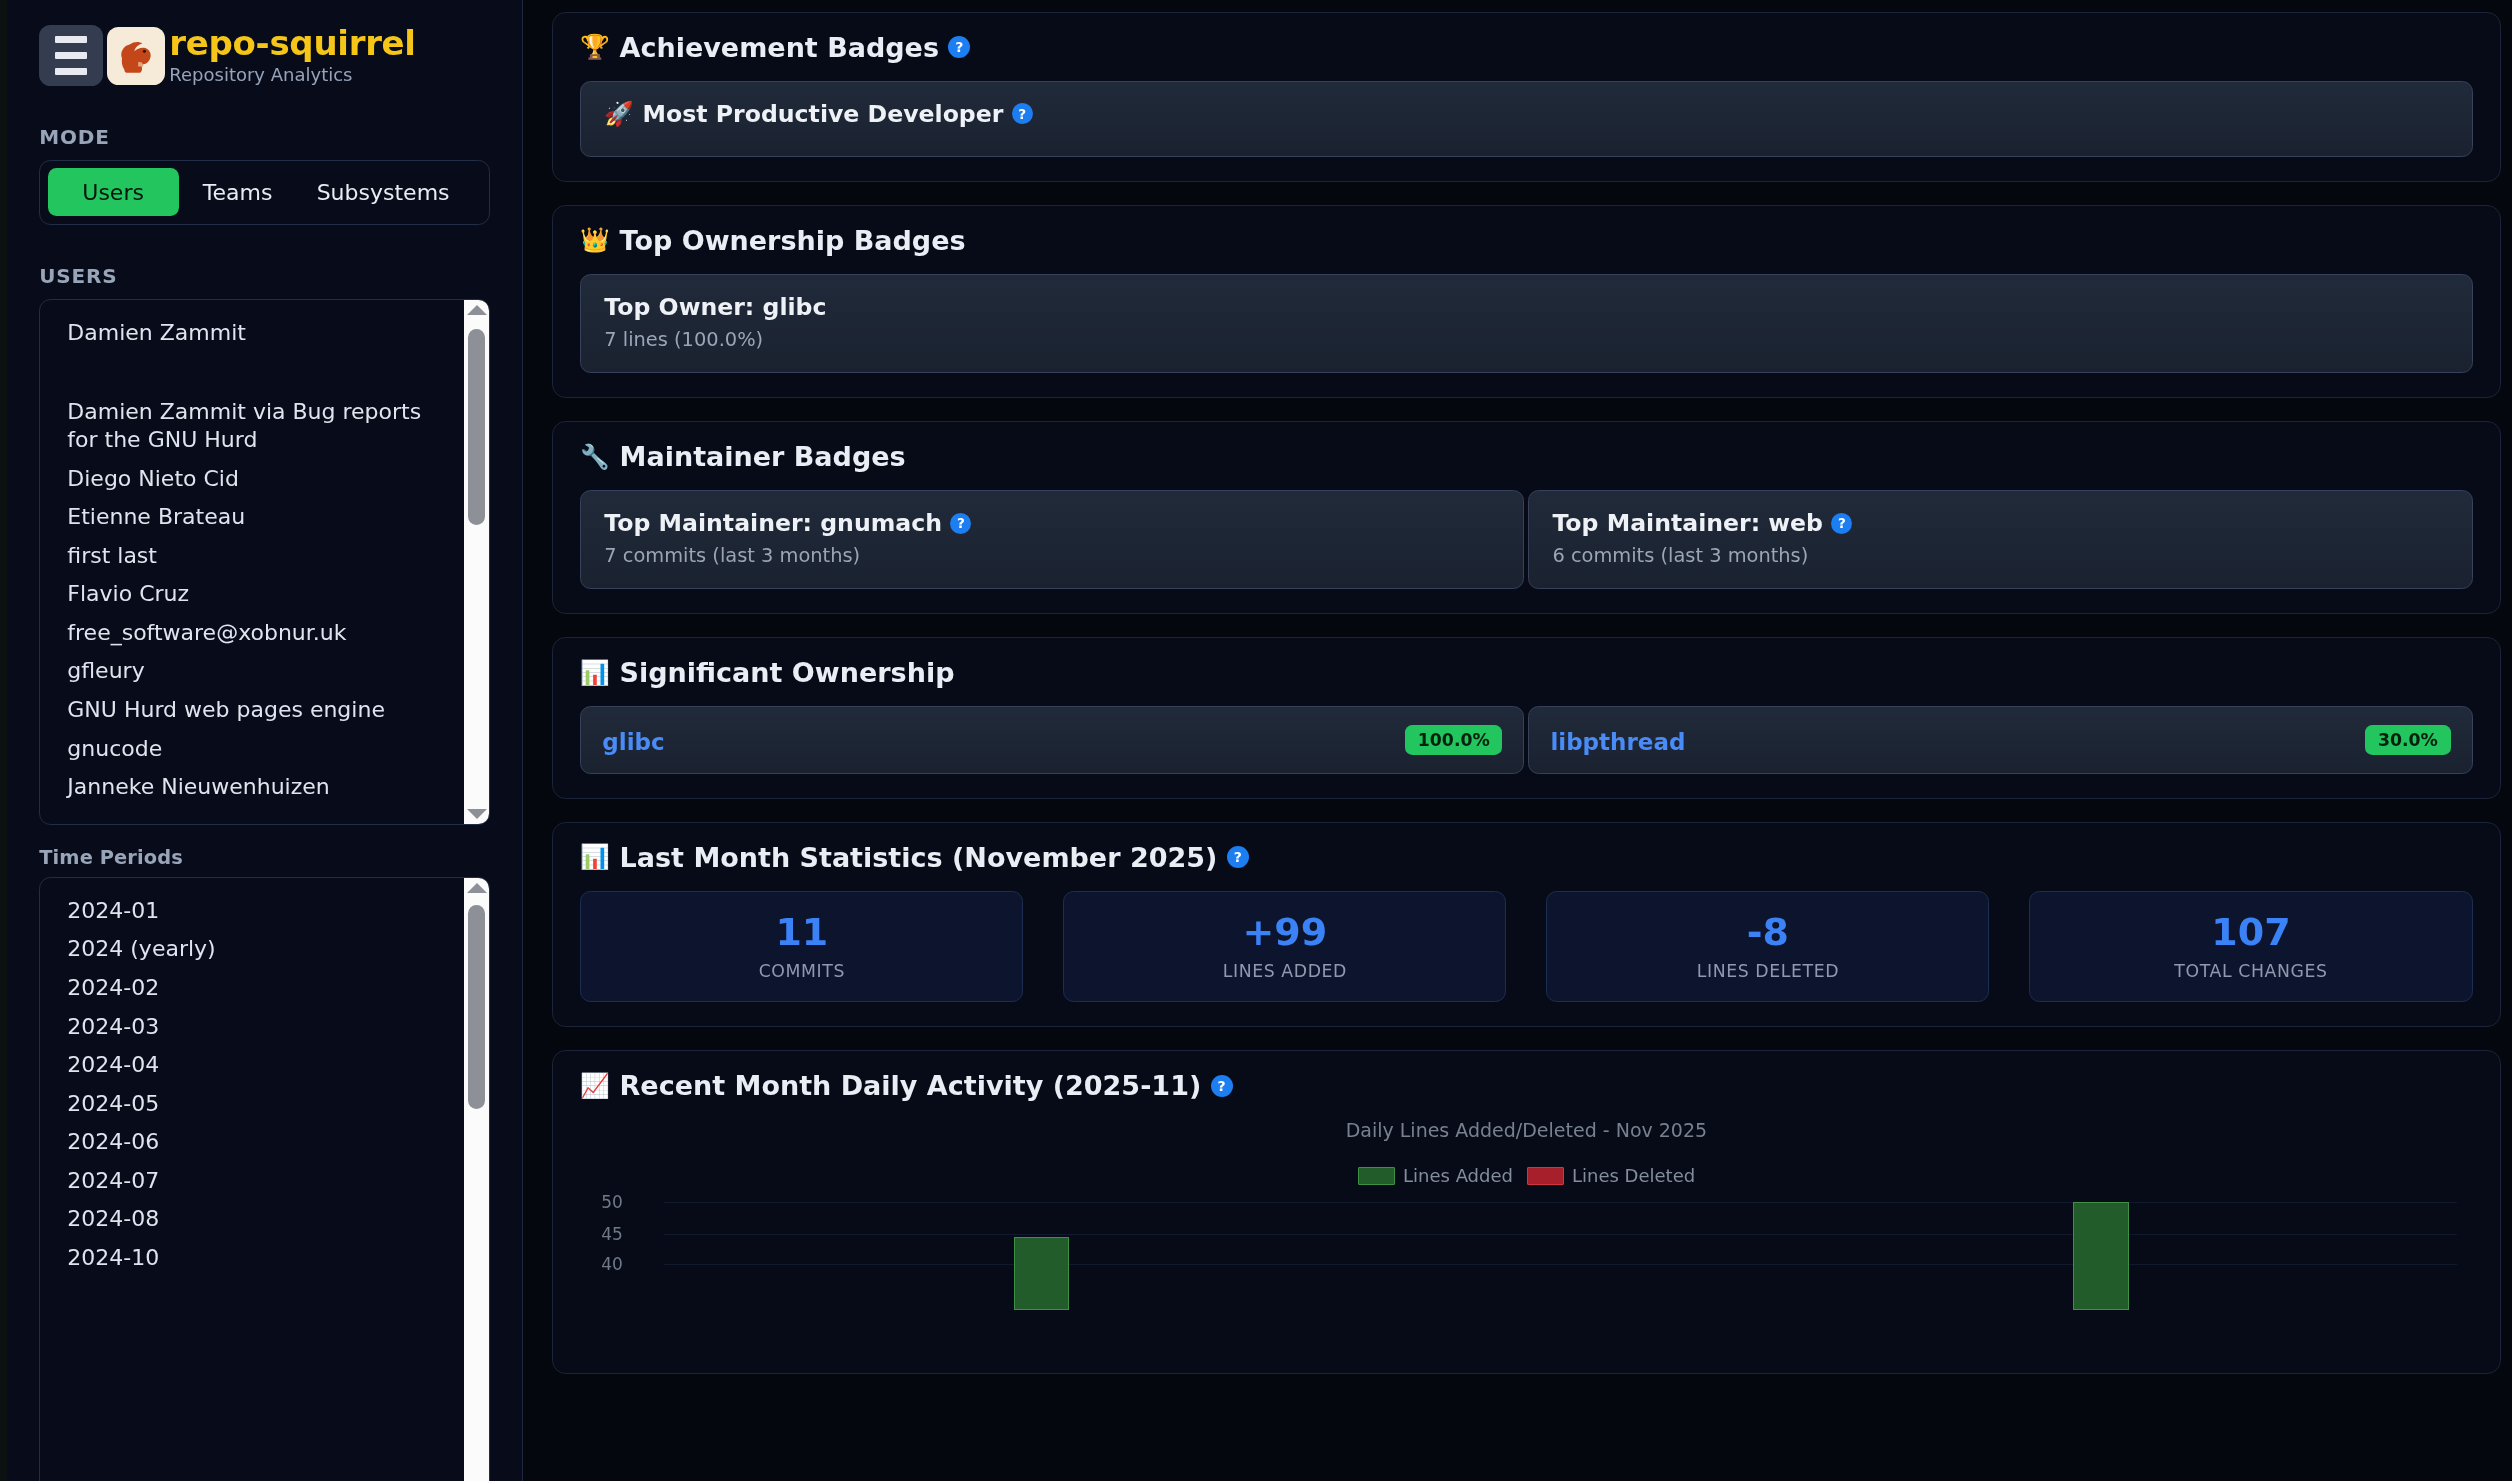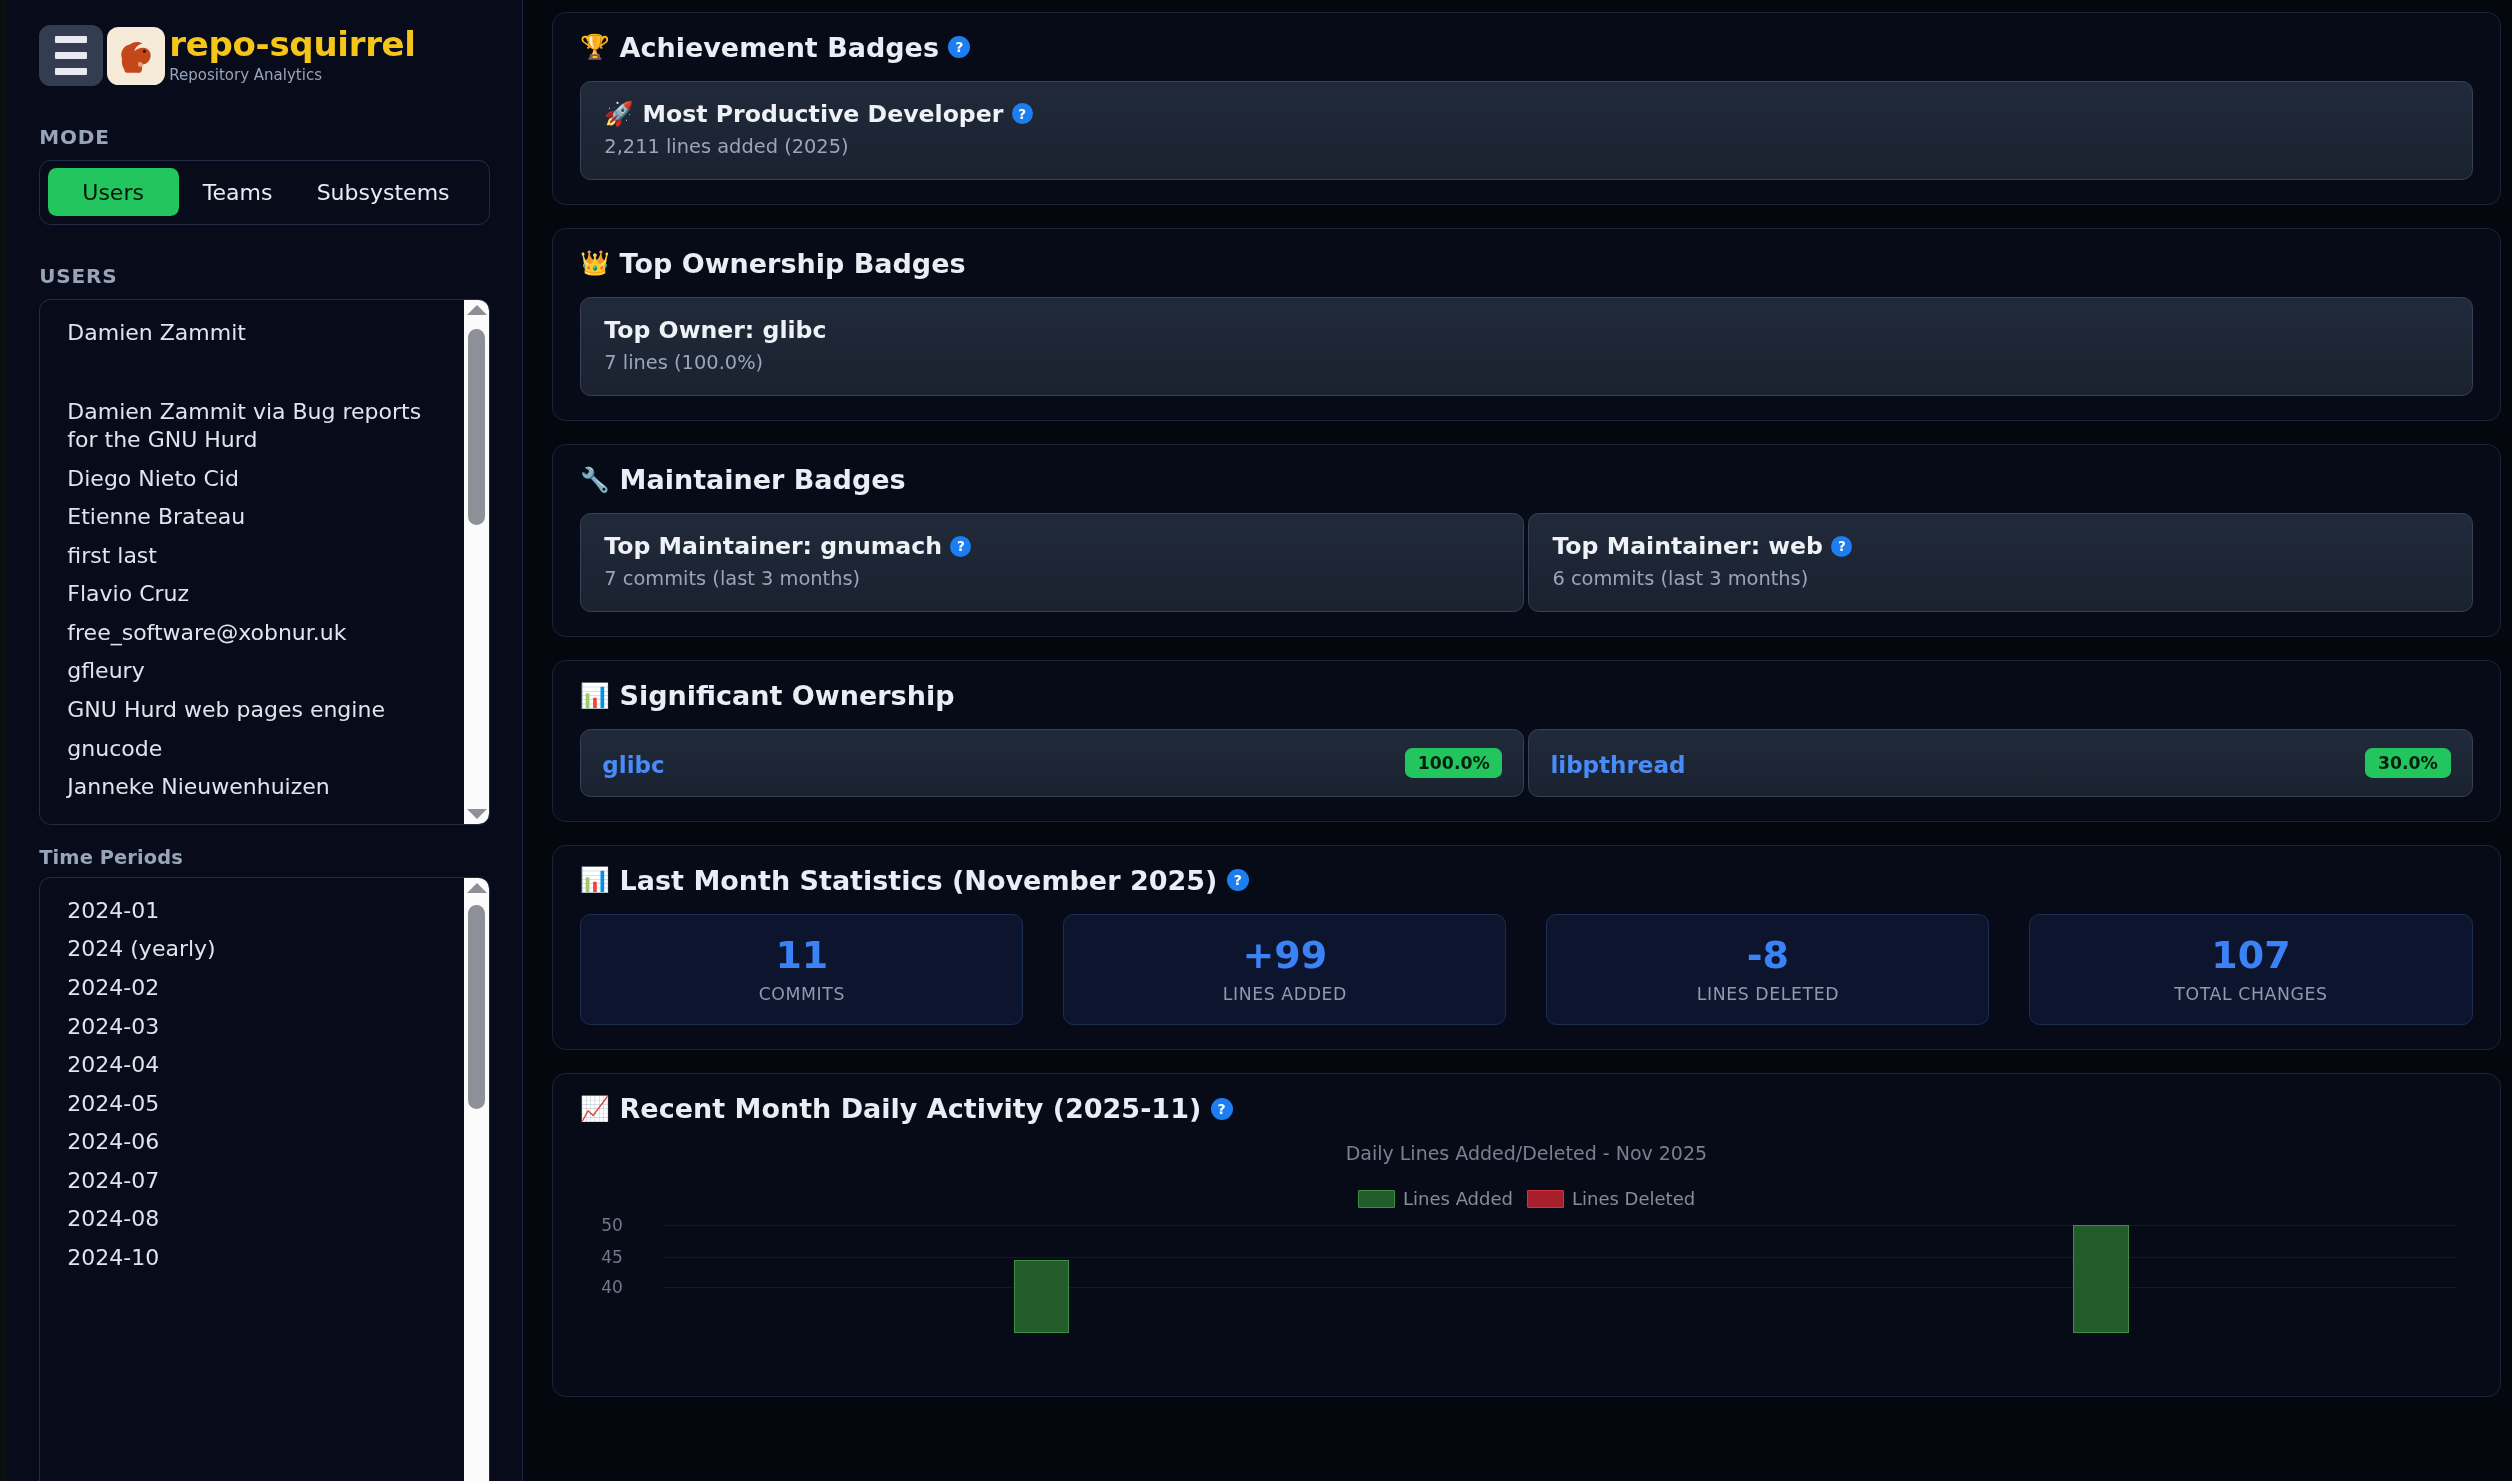--- a/index.html
+++ b/index.html
@@ -27,21 +27,21 @@
     align-items: center; justify-content: center; gap: 9px;
     flex: 0 0 64px;
   }
   .hamburger i { display: block; width: 32px; height: 6.8px; background: #e7eaf0; border-radius: 1px; }
   .logo-badge {
     width: 58px; height: 58px; border-radius: 11.5px; background: #f6ead9;
     display: flex; align-items: center; justify-content: center; flex: 0 0 58px;
   }
   .brand-text { display: flex; flex-direction: column; justify-content: center; }
   .brand-title { font-size: 34px; font-weight: bold; color: #f5c518; line-height: 1.05; letter-spacing: -0.3px; }
-  .brand-sub { font-size: 15px; color: #97a3b8; margin-top: 3.1px; }
+  .brand-sub { font-size: 18px; color: #97a3b8; margin-top: 3.1px; }
 
   .sect-label {
     font-size: 20px; font-weight: bold; color: #98a4b8;
     letter-spacing: 0.8px; margin-top: 39px; margin-bottom: 10.5px;
   }
   .sect-label.mixed { letter-spacing: 0.1px; font-size: 19.4px; margin-top: 21px; margin-bottom: 8.4px; }
 
   .mode-wrap {
     border: 1.6px solid #232d45; border-radius: 11.5px; padding: 7.9px 7.3px;
     display: flex; gap: 0; align-items: center;
@@ -234,21 +234,20 @@
         <span class="emo">🏆</span>
         <span>Achievement Badges</span>
         <span class="qmark">?</span>
       </div>
       <div class="panel">
         <div class="panel-title">
           <span class="emo">🚀</span>
           <span>Most Productive Developer</span>
           <span class="qmark sm">?</span>
         </div>
-        <div class="panel-sub">2,211 lines added (2025)</div>
       </div>
     </section>
 
     <section class="card">
       <div class="card-title">
         <span class="emo">👑</span>
         <span>Top Ownership Badges</span>
       </div>
       <div class="panel">
         <div class="panel-title">

